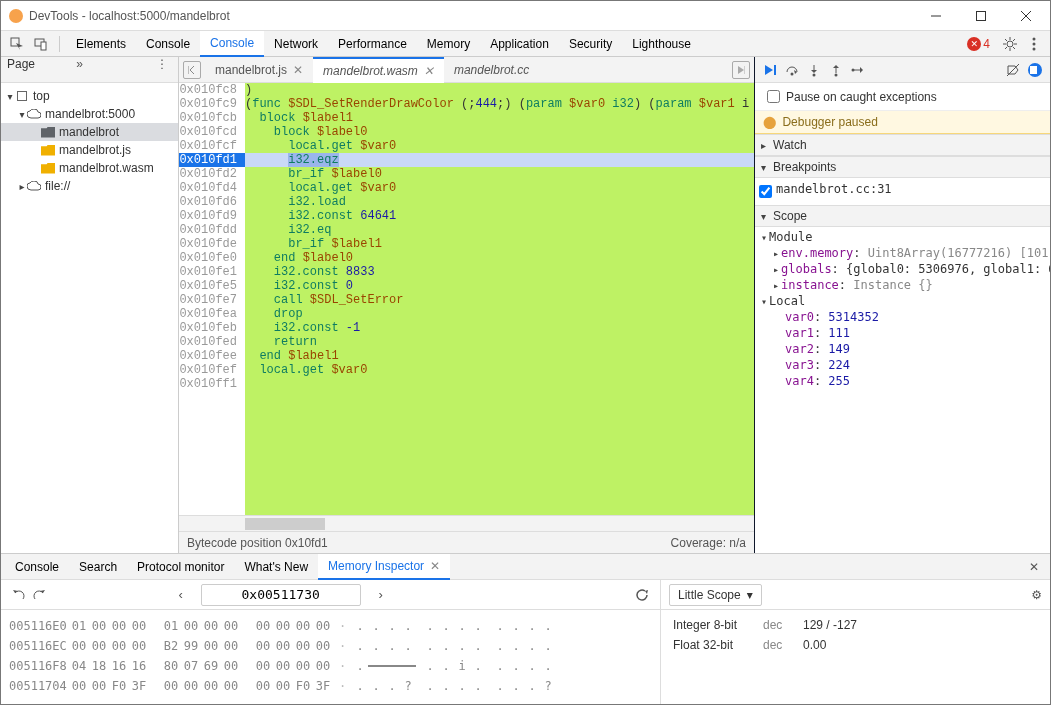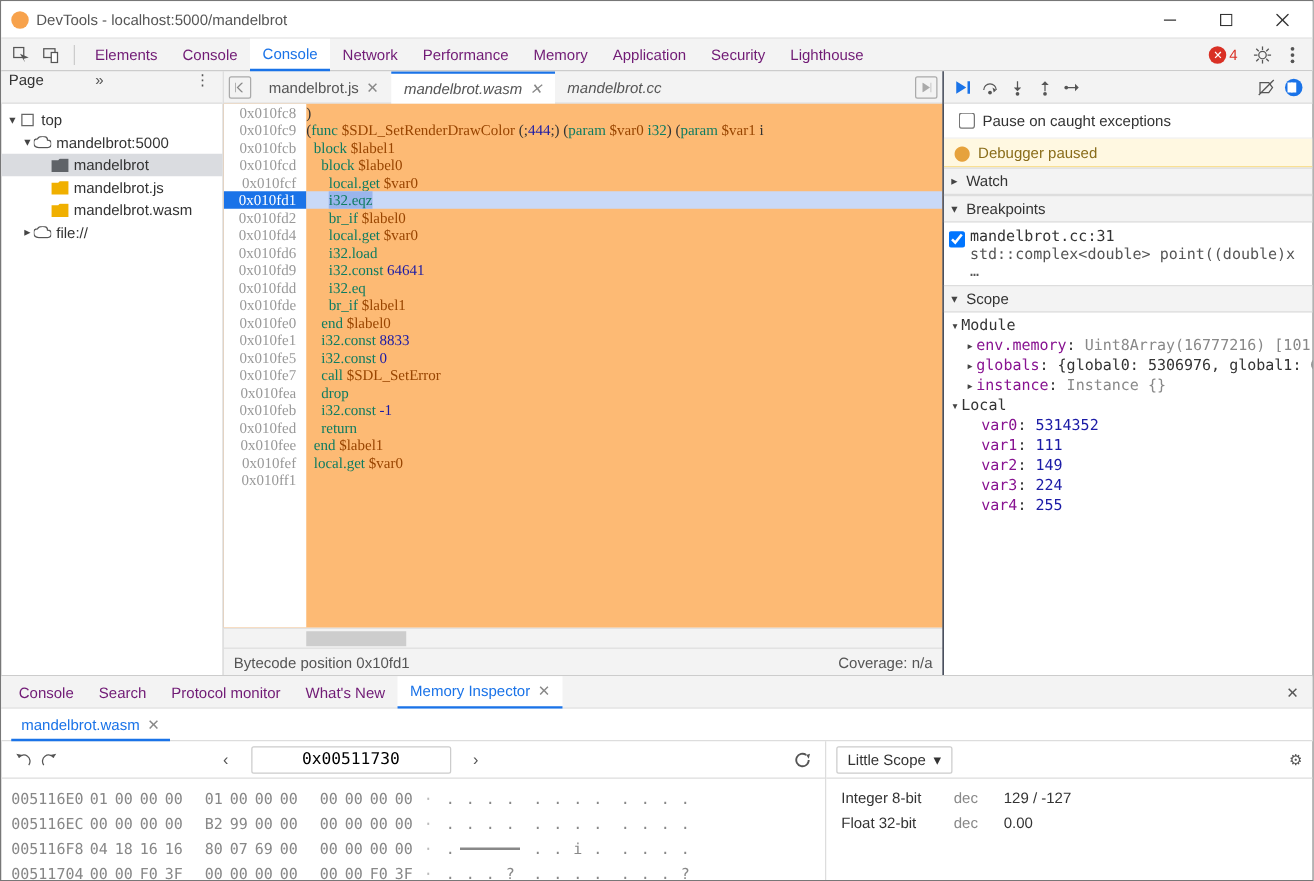--- a/index.html
+++ b/index.html
@@ -57,21 +57,21 @@
   .tb-icon {
     width: 24px; height: 24px;
     display: flex; align-items: center; justify-content: center;
     color: #555;
   }
   .tb-sep { width: 1px; height: 16px; background: #ccc; margin: 0 6px; }
   .tb-tab {
     padding: 0 10px;
     height: 26px;
     display: flex; align-items: center;
-    color: #701a75;
+    color: #000000;
     cursor: default;
   }
   .tb-tab.active {
     color: #1a73e8;
     border-bottom: 2px solid #1a73e8;
     background: #fff;
     font-weight: 500;
   }
   .tb-right {
     margin-left: auto;
@@ -166,22 +166,22 @@
   .filetab .close { margin-left:6px; color:#888; }
   .filetab.actfocus {
     background:#fff;
     border-top:2px solid #1a73e8;
     font-style: italic;
   }
   .source-body {
     flex:1;
     display:flex;
     min-height:0;
-    background:#fdba74;
-    font-family: Liberation Serif, serif;
+    background:#bef264;
+    font-family: Liberation Mono, monospace;
     font-size: 12px;
     overflow:hidden;
     position:relative;
   }
   .gutter {
     width: 66px;
     text-align: right;
     color: #999;
     padding: 0 8px 0 0;
     background:#fff;
@@ -678,21 +678,20 @@
         </div>
       <div class="section-head">
           <span class="tri tri-d"></span>
           <span>Breakpoints</span>
         </div>
       <div class="section-body">
         <div class="bp-item">
           <input type="checkbox" checked="" style="">
           <div>
             <div>mandelbrot.cc:31</div>
-            <div style="color:#555">std::complex&lt;double&gt; point((double)x …</div>
           </div>
         </div>
       </div>
       <div class="section-head">
           <span class="tri tri-d"></span>
           <span>Scope</span>
         </div>
       <div class="section-body">
         <div class="scope-line"><span class="arr tri-d"></span><span>Module</span></div>
         <div class="scope-line indent1"><span class="arr tri-r"></span><span class="k">env.memory</span>: <span class="t">Uint8Array(16777216) [101, …</span></div>
@@ -713,25 +712,20 @@
   <div class="drawer-tabs">
     <div id="drawer-tabs-inner" style="display:flex;">
         <div class="tb-tab">Console</div>
         <div class="tb-tab">Search</div>
         <div class="tb-tab">Protocol monitor</div>
         <div class="tb-tab">What's New</div>
         <div class="tb-tab active">Memory Inspector<span style="margin-left: 6px; color: rgb(136, 136, 136);"> ✕</span></div>
       </div>
     <div class="closex">✕</div>
   </div>
-  <div class="drawer-sub">
-    <div class="subtab active">
-      <span>mandelbrot.wasm</span><span class="close">✕</span>
-    </div>
-  </div>
   <div class="drawer-body">
     <div class="meminsp">
       <div class="memtb">
         <div class="navb">
             <svg width="14" height="14" viewBox="0 0 14 14">
               <path d="M11 11 A5 5 0 1 0 3 5" fill="none" stroke="#555"></path>
               <polygon points="3,5 1,2 6,3" fill="#555"></polygon>
             </svg>
           </div>
         <div class="navb">

